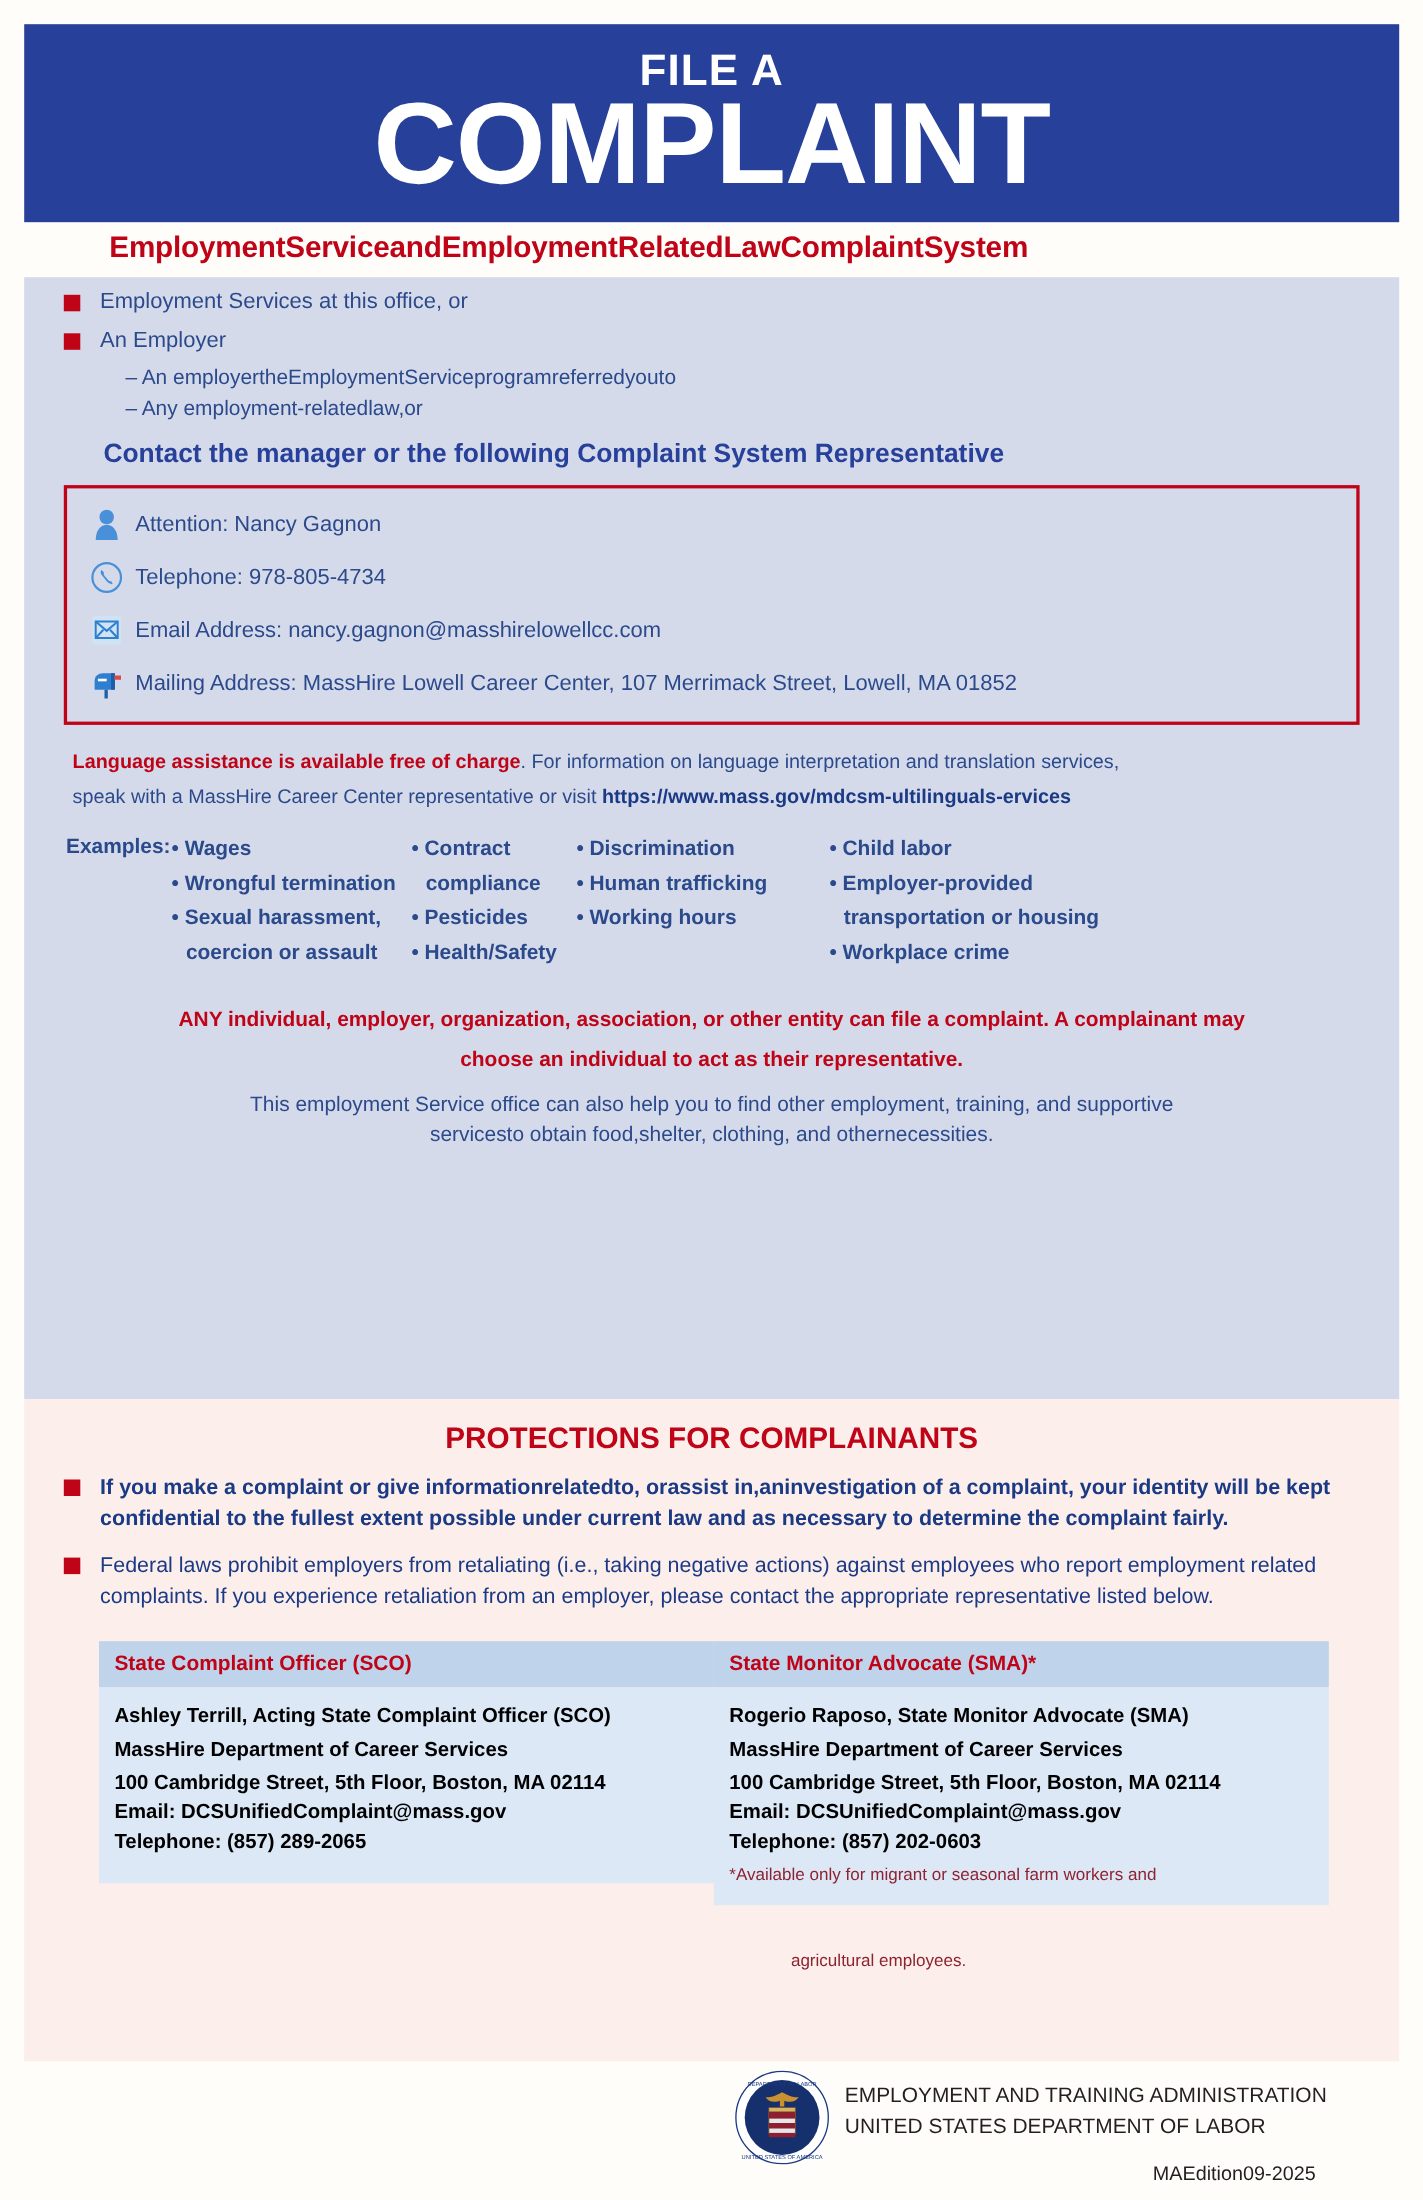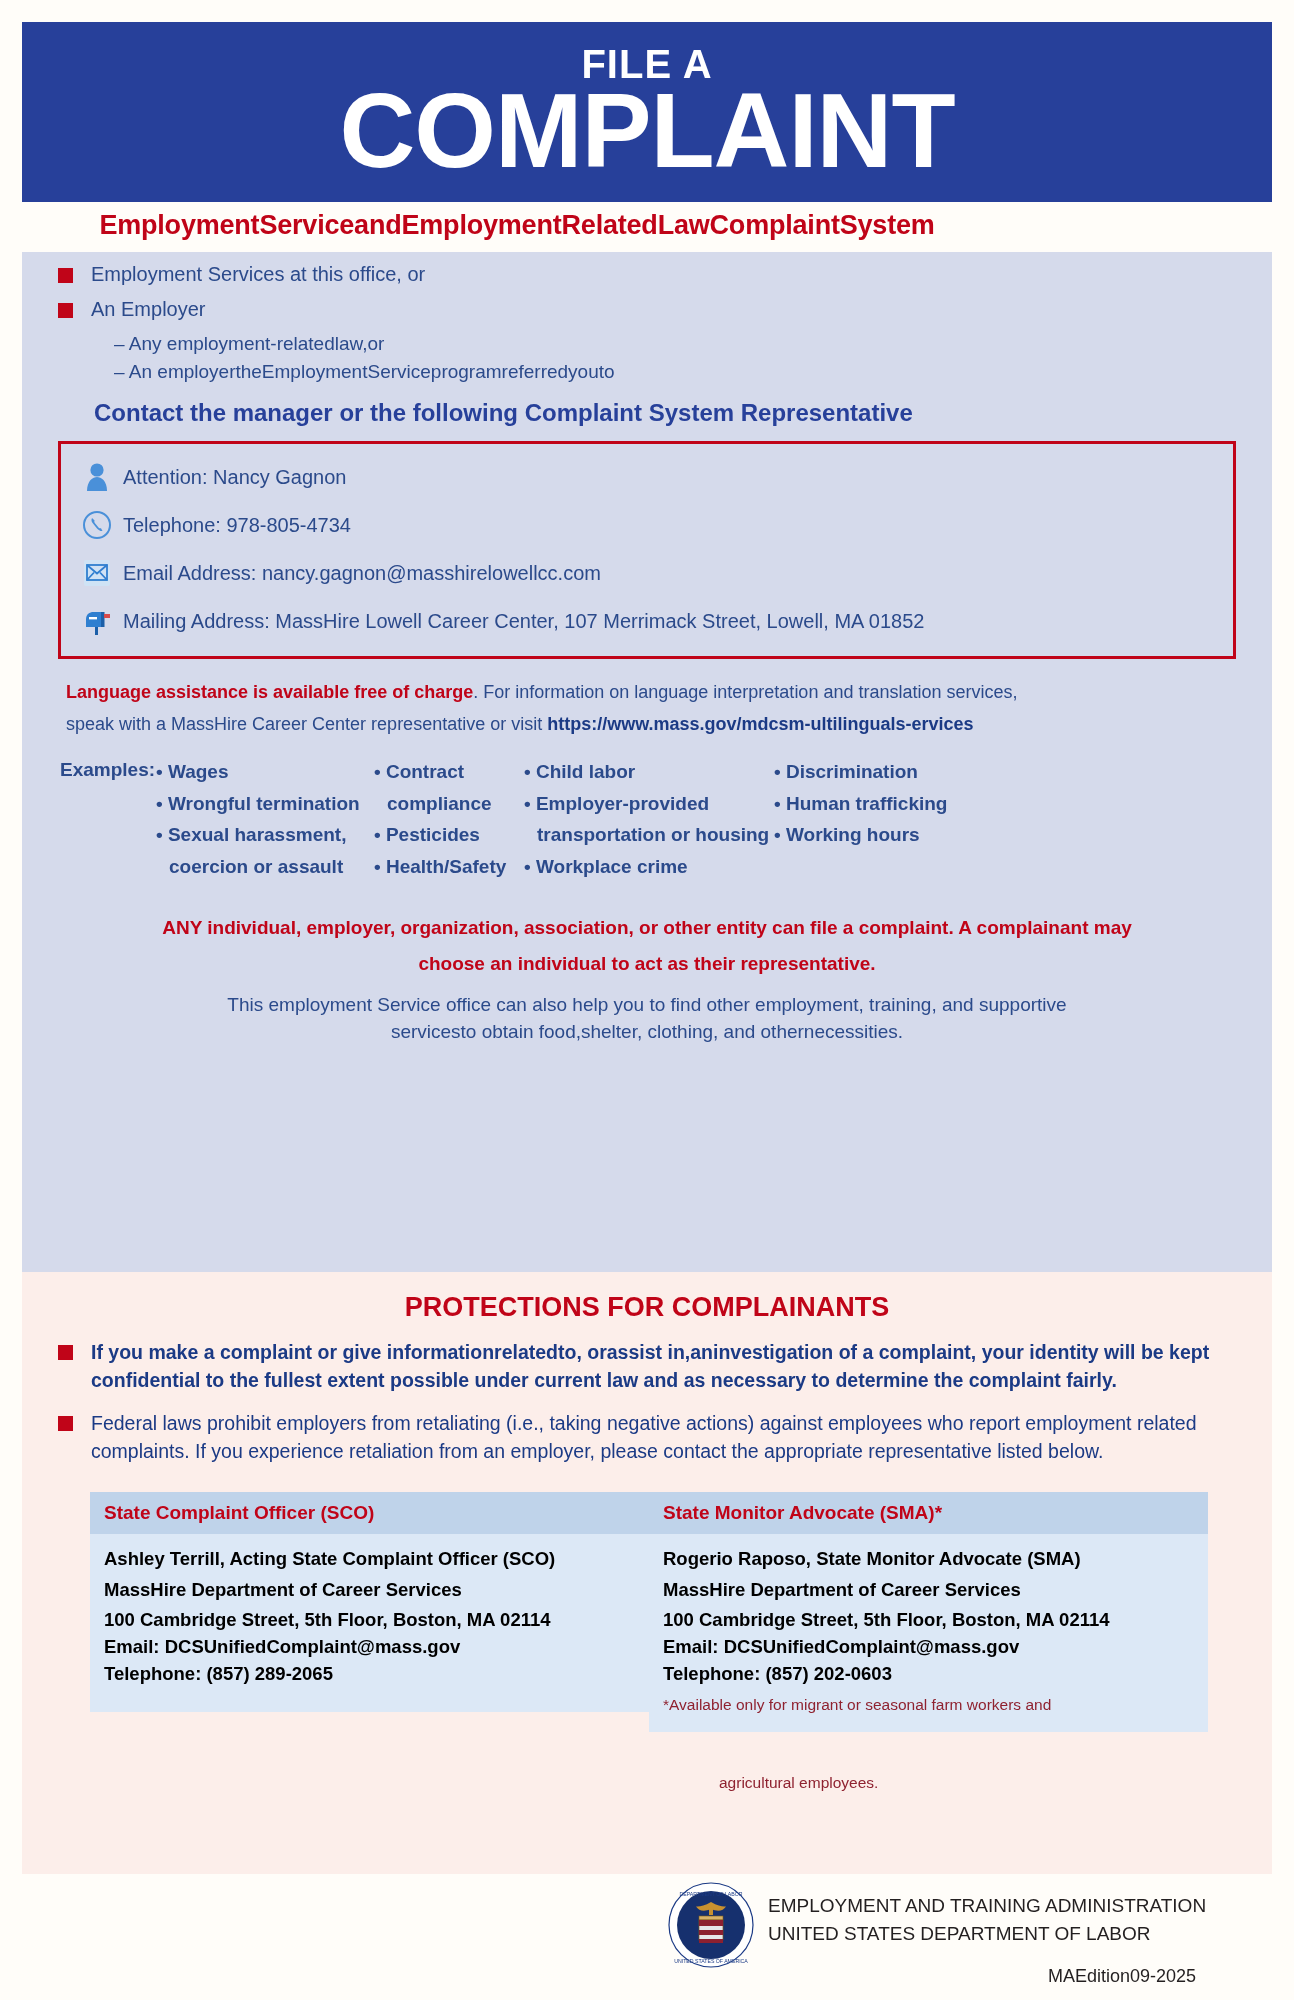--- a/index.html
+++ b/index.html
@@ -325,22 +325,22 @@
       <span class="sq-bullet"></span>
       <span class="bullet-text">Employment Services at this office, or</span>
     </div>
 
     <div class="bullet-row">
       <span class="sq-bullet"></span>
       <span class="bullet-text">An Employer</span>
     </div>
 
     <div style="height:8px"></div>
+    <div class="dash-line">– An employertheEmploymentServiceprogramreferredyouto</div>
     <div class="dash-line">– Any employment-relatedlaw,or</div>
-    <div class="dash-line">– An employertheEmploymentServiceprogramreferredyouto</div>
 
     <div class="contact-heading">Contact the manager or the following Complaint System Representative</div>
 
     <div class="contact-box">
 
       <div class="contact-line">
         <span class="contact-icon">
           <svg width="26" height="30" viewBox="0 0 26 30">
             <circle cx="13" cy="8" r="6.6" fill="#4a90d9"></circle>
             <path d="M3 29 C3 18.5 9 15 13 15 C17 15 23 18.5 23 29 Z" fill="#4a90d9"></path>
@@ -401,31 +401,31 @@
         <div class="ex-item ex-sub">coercion or assault</div>
       </div>
 
       <div class="ex-col ex-col-2">
         <div class="ex-item">• Contract</div>
         <div class="ex-item ex-sub">compliance</div>
         <div class="ex-item">• Pesticides</div>
         <div class="ex-item">• Health/Safety</div>
       </div>
 
+      <div class="ex-col ex-col-4">
+        <div class="ex-item">• Discrimination</div>
+        <div class="ex-item">• Human trafficking</div>
+        <div class="ex-item">• Working hours</div>
+      </div>
+
       <div class="ex-col ex-col-3">
         <div class="ex-item">• Child labor</div>
         <div class="ex-item">• Employer-provided</div>
         <div class="ex-item ex-sub">transportation or housing</div>
         <div class="ex-item">• Workplace crime</div>
-      </div>
-
-      <div class="ex-col ex-col-4">
-        <div class="ex-item">• Discrimination</div>
-        <div class="ex-item">• Human trafficking</div>
-        <div class="ex-item">• Working hours</div>
       </div>
     </div>
 
     <div class="any-block">
       <div>ANY individual, employer, organization, association, or other entity can file a complaint. A complainant may</div>
       <div>choose an individual to act as their representative.</div>
     </div>
 
     <div class="service-block">
       <div>This employment Service office can also help you to find other employment, training, and supportive</div>

